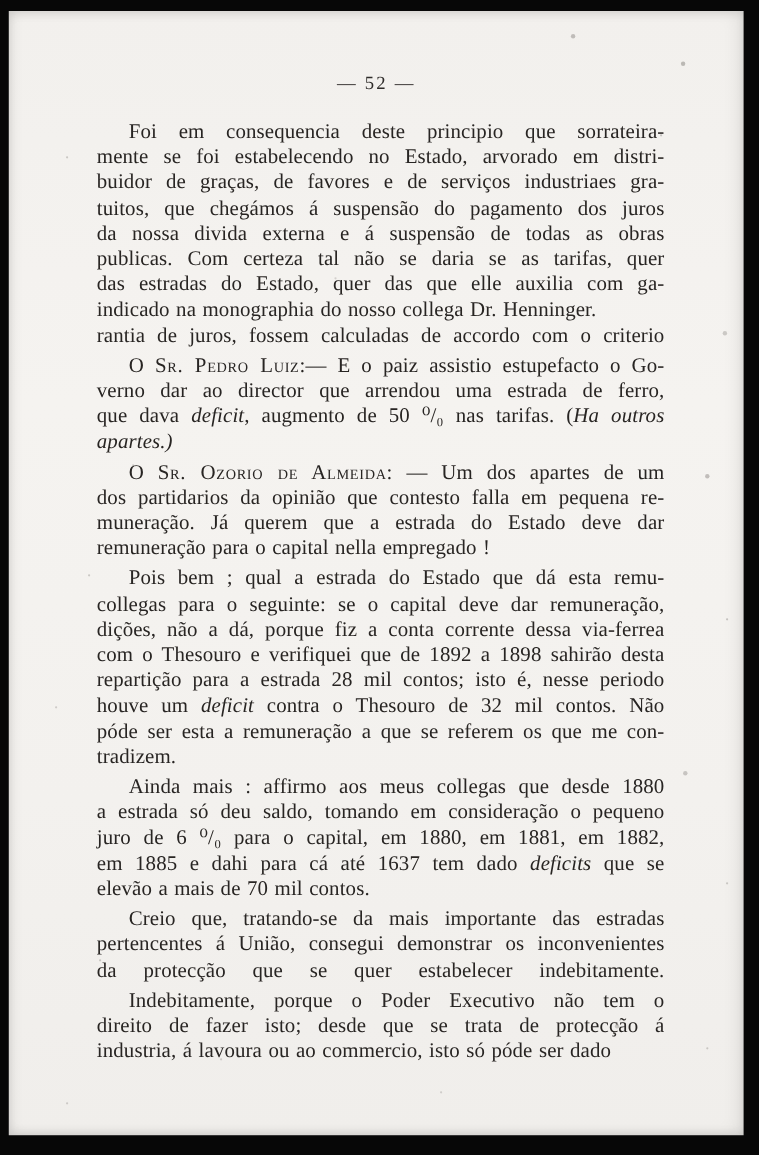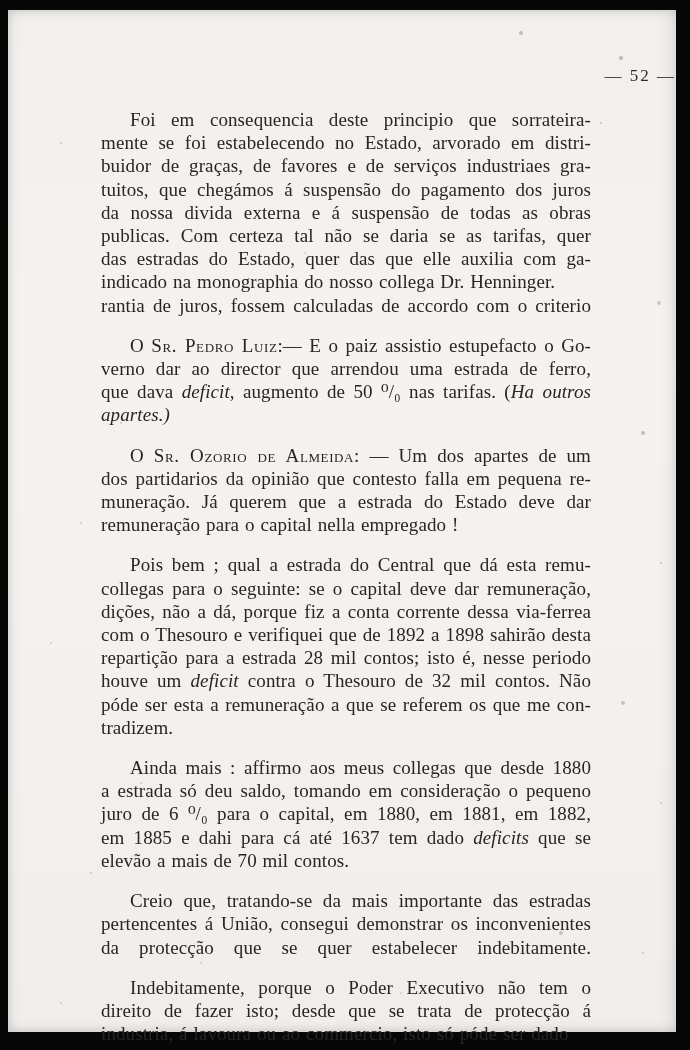--- a/index.html
+++ b/index.html
@@ -17,35 +17,35 @@
   .scan {
     position: absolute;
     left: 8px; top: 10px;
     width: 668px; height: 1022px;
     background: linear-gradient(180deg, #f2f0ed 0%, #f5f3f0 35%, #f3f1ee 70%, #f0eeeb 100%);
     box-shadow: inset -7px 0 14px rgba(0,0,0,0.06), inset 5px 0 10px rgba(0,0,0,0.05), inset 0 4px 8px rgba(0,0,0,0.05), inset 0 -4px 8px rgba(0,0,0,0.05);
     color: #2a2725;
   }
   .page-number {
     margin-top: 56px;
-    text-align: right;
+    text-align: center;
     font-size: 17px;
     letter-spacing: 2px;
     color: #2e2b29;
   }
   .text-block {
     margin: 22px 0 0 76px;
     width: 524px;
     font-size: 19px;
     line-height: 23.2px;
     letter-spacing: 0.1px;
     word-spacing: 1px;
     color: #282523;
   }
-  .para { margin: 17px; }
+  .para { margin: 4px; }
   .line {
     display: block;
     text-align: justify;
     text-align-last: justify;
   }
   .line.lastline { text-align-last: left; }
   .line.firstline { padding-left: 29px; }
   .it { font-style: italic; font-family: Liberation Serif, serif; }
   .sc { font-variant: small-caps; letter-spacing: 0.6px; }
   .speckles {
@@ -99,21 +99,21 @@
           <span class="line"><span class="">que dava </span><span class="it ">deficit</span><span class="">, augmento de 50 ⁰/₀ nas tarifas. (</span><span class="it ">Ha outros</span></span>
           <span class="line lastline"><span class="it ">apartes.)</span></span>
         </div>
         <div class="para">
           <span class="line firstline"><span class="">O </span><span class="sc">Sr. Ozorio de Almeida</span><span class="">: — Um dos apartes de um</span></span>
           <span class="line"><span class="">dos partidarios da opinião que contesto falla em pequena re-</span></span>
           <span class="line"><span class="">muneração. Já querem que a estrada do Estado deve dar</span></span>
           <span class="line lastline"><span class="">remuneração para o capital nella empregado !</span></span>
         </div>
         <div class="para">
-          <span class="line firstline"><span class="">Pois bem ; qual a estrada do Central que dá esta remu-</span></span>
+          <span class="line firstline"><span class="">Pois bem ; qual a estrada do Estado que dá esta remu-</span></span>
           <span class="line"><span class="">collegas para o seguinte: se o capital deve dar remuneração,</span></span>
           <span class="line"><span class="">dições, não a dá, porque fiz a conta corrente dessa via-ferrea</span></span>
           <span class="line"><span class="">com o Thesouro e verifiquei que de 1892 a 1898 sahirão desta</span></span>
           <span class="line"><span class="">repartição para a estrada 28 mil contos; isto é, nesse periodo</span></span>
           <span class="line"><span class="">houve um </span><span class="it ">deficit</span><span class=""> contra o Thesouro de 32 mil contos. Não</span></span>
           <span class="line"><span class="">póde ser esta a remuneração a que se referem os que me con-</span></span>
           <span class="line lastline"><span class="">tradizem.</span></span>
         </div>
         <div class="para">
           <span class="line firstline"><span class="">Ainda mais : affirmo aos meus collegas que desde 1880</span></span>

